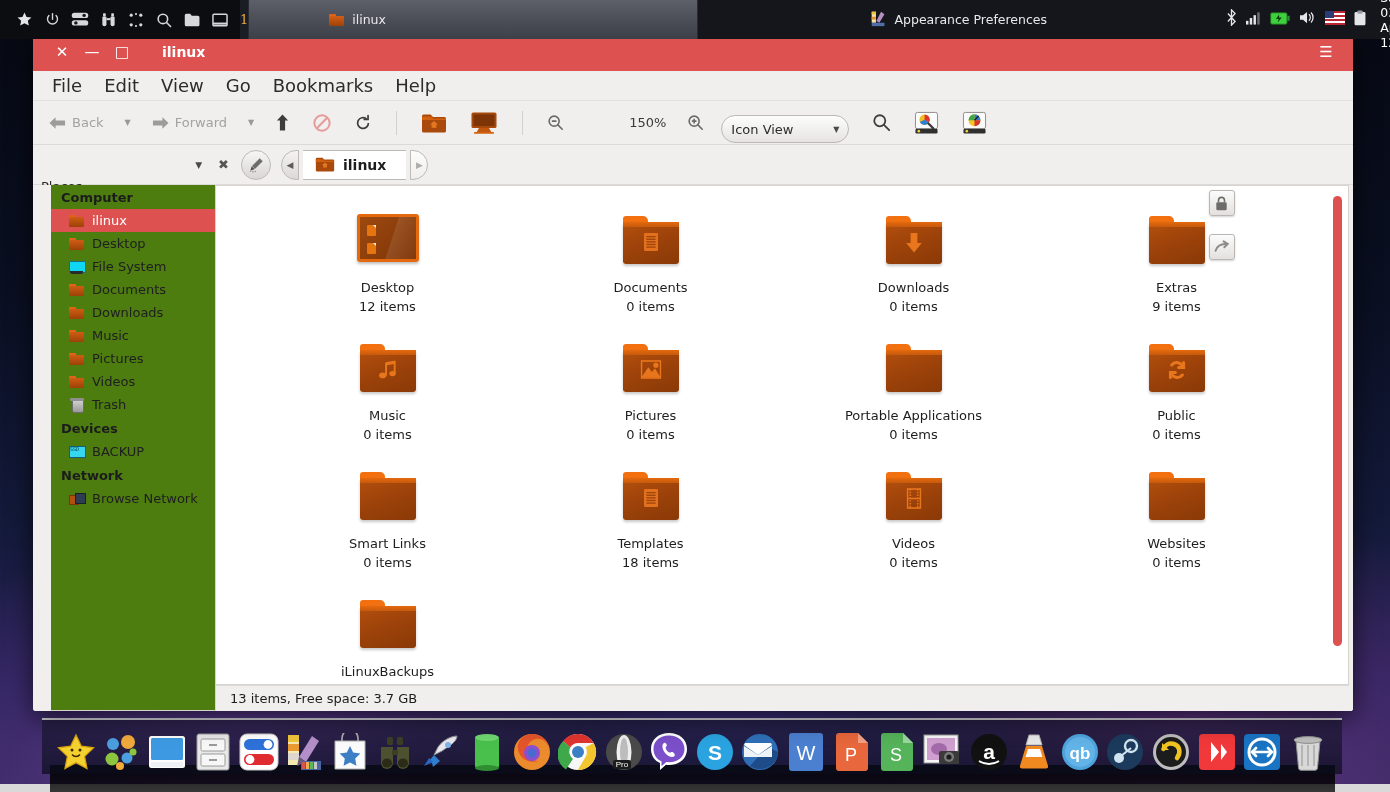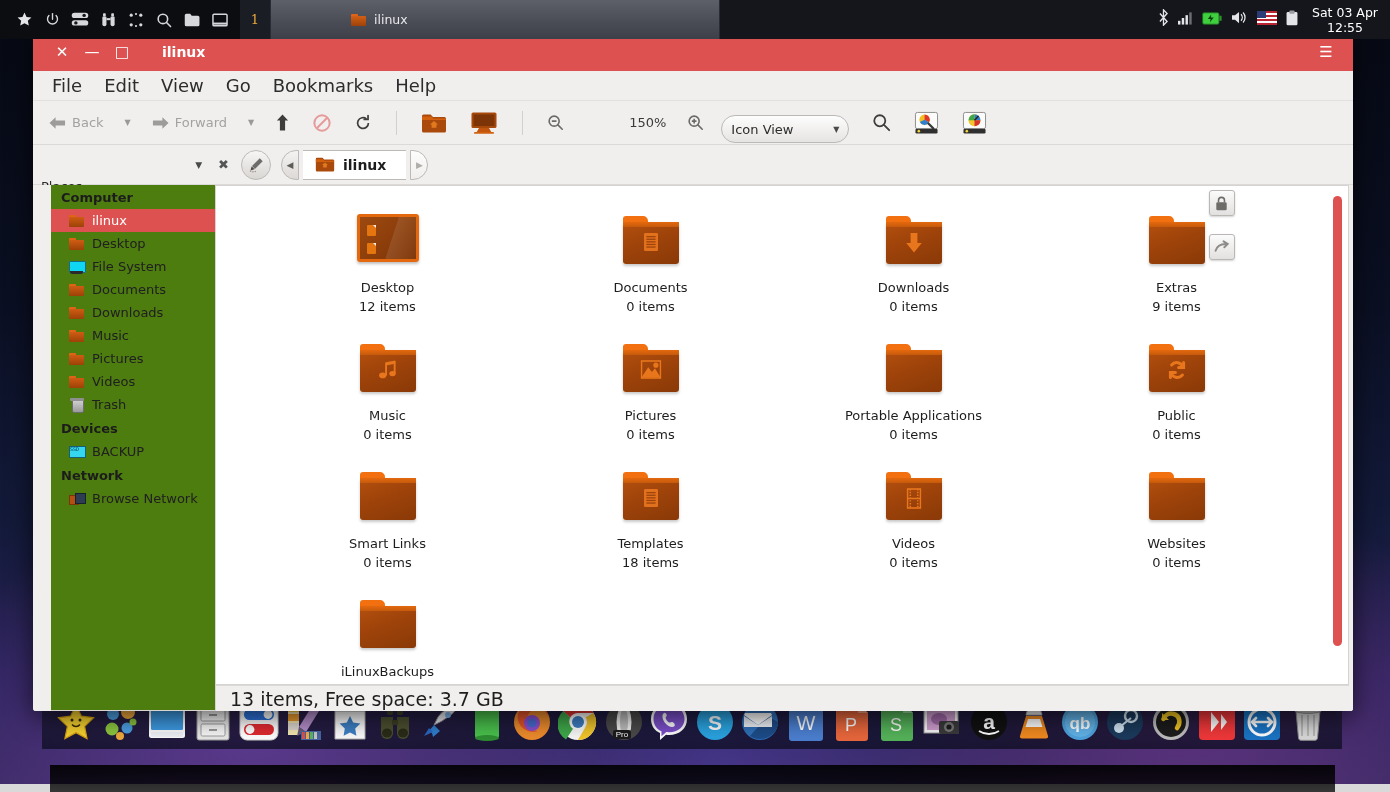--- a/index.html
+++ b/index.html
@@ -274,30 +274,30 @@
     position: absolute; right: 4px; top: 10px; width: 11px; height: 455px;
     background: transparent;
   }
   #vthumb {
     width: 9px; height: 450px; background: #de5151; border-radius: 5px;
   }
 
   #statusbar {
     height: 26px; flex: none; background: #f0efee;
     display: flex; align-items: center; padding-left: 14px;
-    font-size: 19px; color: #1d1d1d;
+    font-size: 13px; color: #1d1d1d;
     border-top: 1px solid #dcdad8;
   }
 
   
   #dock {
-    position: absolute; left: 42px; bottom: 43px; width: 1300px; height: 56px;
+    position: absolute; left: 42px; bottom: 18px; width: 1300px; height: 56px;
     background: linear-gradient(180deg, rgba(20,22,40,0.55), rgba(10,12,28,0.72));
     border-top: 2px solid rgba(255,255,255,0.85);
-    display: flex; align-items: center; justify-content: space-between;
+    display: flex; align-items: flex-end; justify-content: space-between;
     padding: 0 12px; z-index: 20;
   }
   .dock-ico {
     width: 44px; height: 44px; flex: none;
     display: flex; align-items: center; justify-content: center;
     position: relative; font-size: 12px; color: #fff;
   }
 
   #dock-shadow {
     position: absolute; left: 50px; bottom: 0; width: 1285px; height: 27px;
@@ -368,20 +368,32 @@
           <rect x="1.2" y="1.2" width="17.6" height="14.6" rx="1.4"></rect>
           <path d="M1.2 13h17.6" stroke-width="2.6"></path>
         </svg>
     </div>
   </div>
   <div class="tp-desknum">1</div>
   <div class="tp-tasks">
     <div class="tp-task active">
       <span class="fold"></span>
       <span>ilinux</span>
+    </div>
+    <div class="tp-task inactive">
+      <span>
+        <svg width="17" height="17" viewBox="0 0 20 20">
+            <rect x="2" y="2" width="5" height="13" fill="#f2e3a6"></rect>
+            <rect x="2" y="2" width="5" height="3.2" fill="#f0c33c"></rect>
+            <rect x="2" y="8" width="5" height="3.2" fill="#e8922c"></rect>
+            <path d="M13 2l4 3-6 10-3.5-2z" fill="#b58ec4"></path>
+            <rect x="2" y="15" width="15" height="4" fill="#4e6fa8"></rect>
+          </svg>
+      </span>
+      <span>Appearance Preferences</span>
     </div>
   </div>
   <div class="tp-tray">
     <span>
       <svg width="11" height="17" viewBox="0 0 12 19" fill="none" stroke="#e3e5e9" stroke-width="1.5">
           <path d="M2 5l8 9-4 4V1l4 4-8 9"></path>
         </svg>
     </span>
     <span>
       <svg width="15" height="14" viewBox="0 0 16 14" fill="#e3e5e9">

